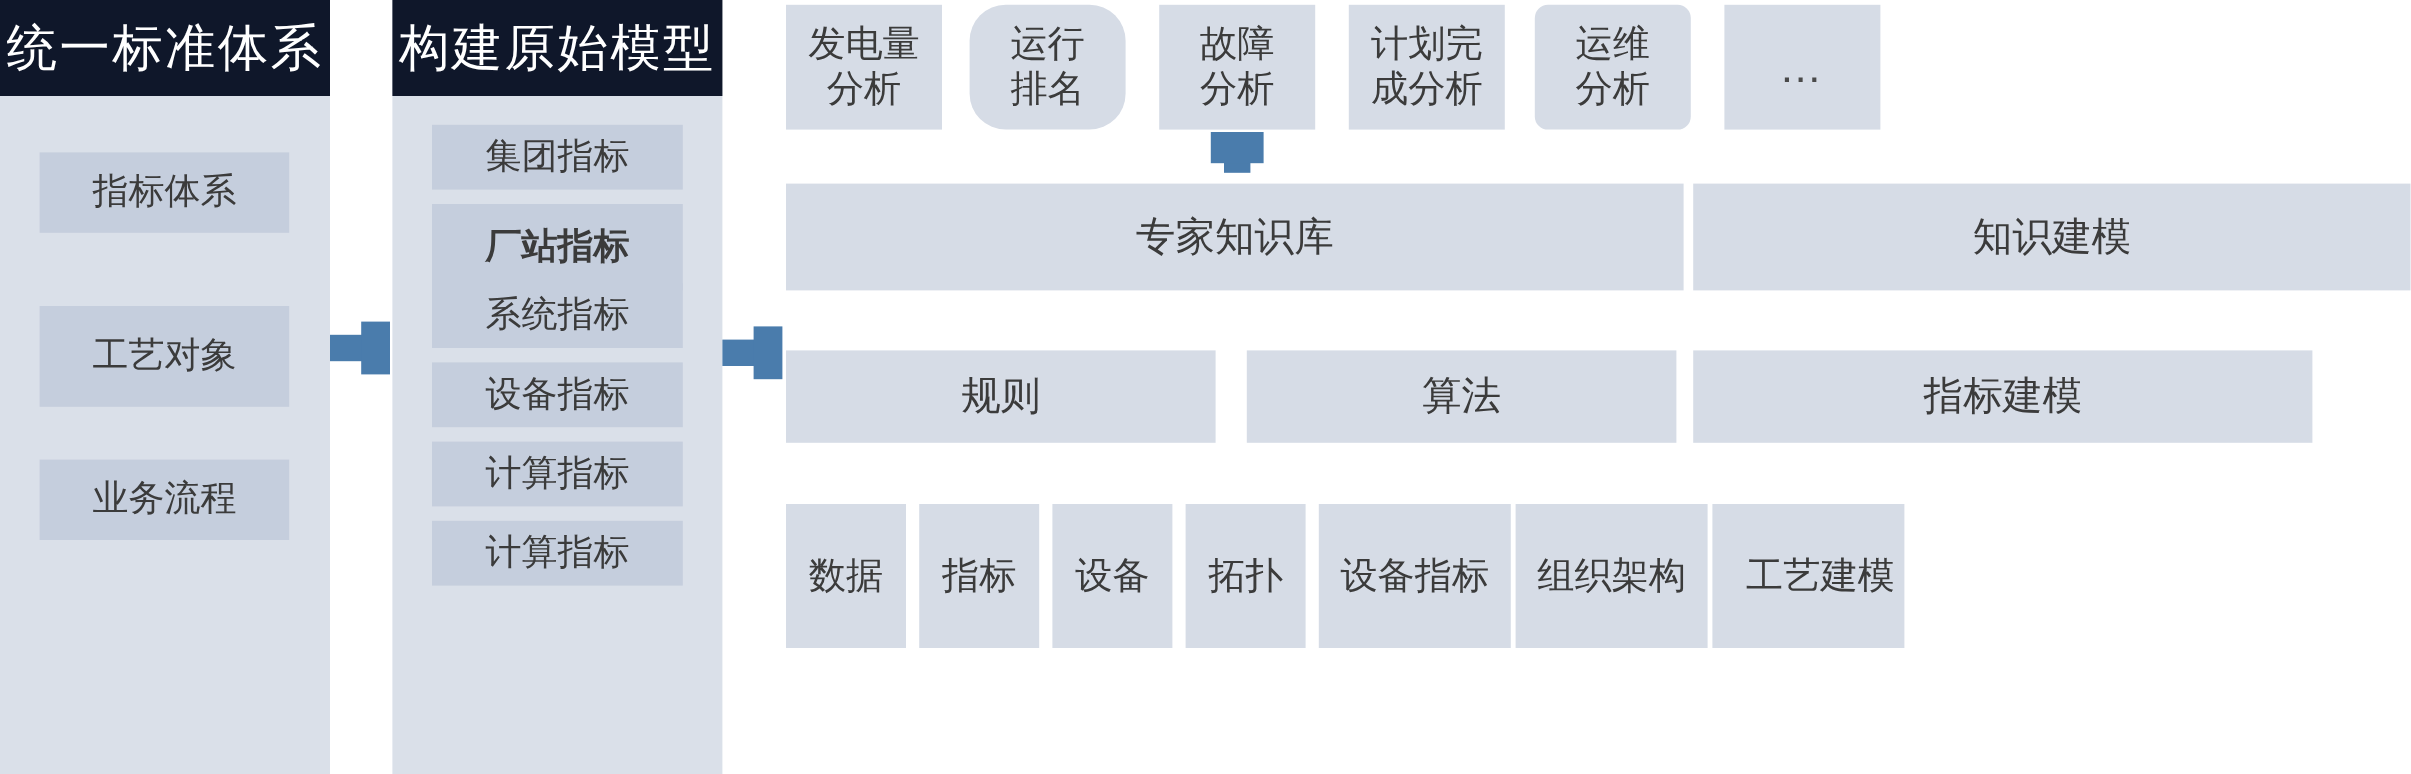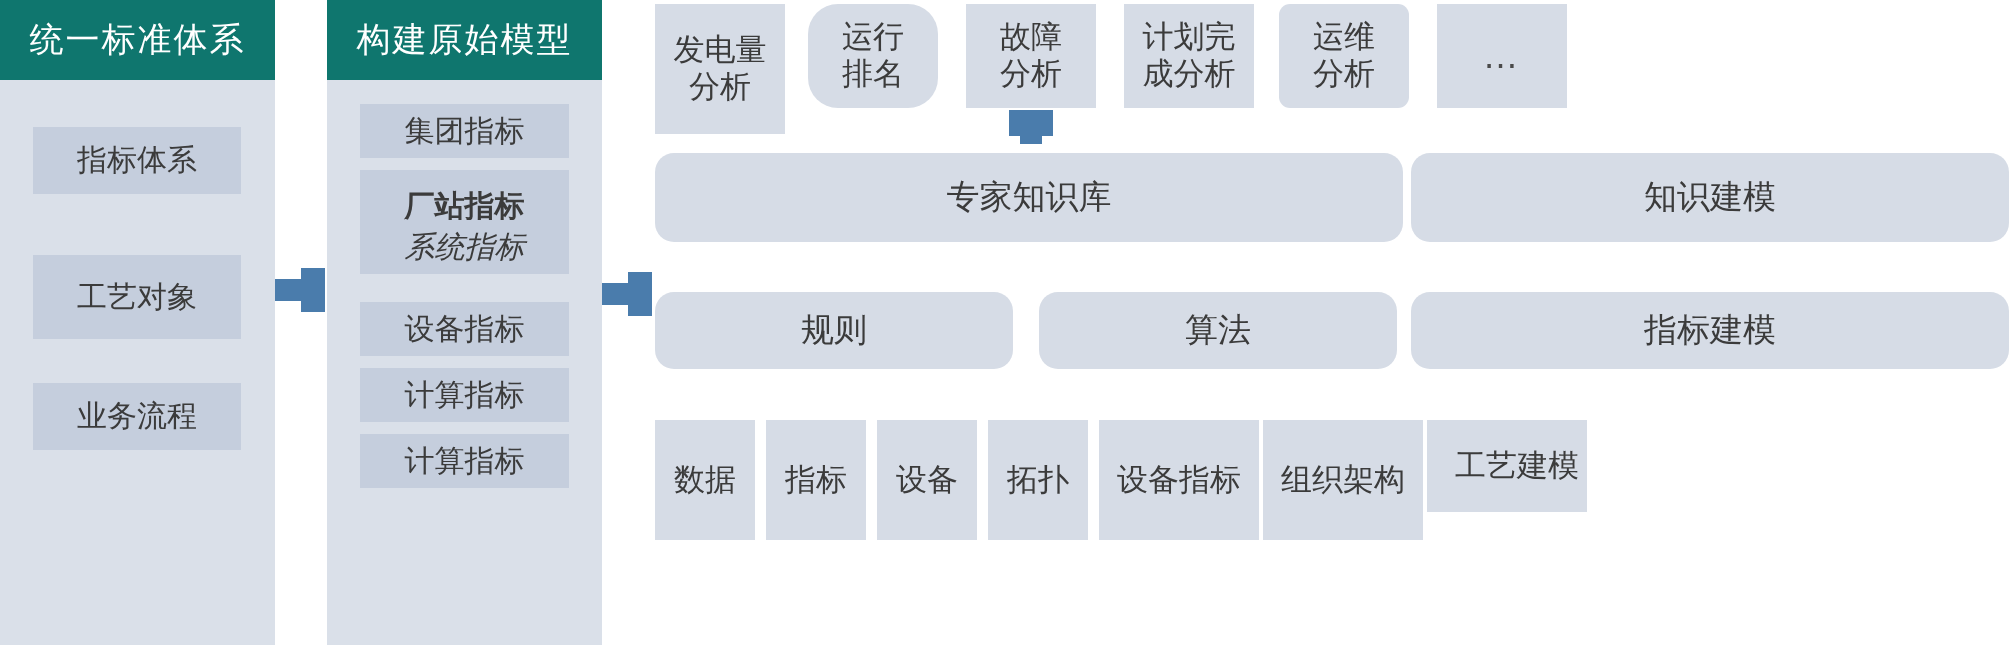--- a/index.html
+++ b/index.html
@@ -24,26 +24,26 @@
     position: absolute;
     background: #dae0e9;
     box-sizing: border-box;
   }
   .panel-header {
     position: absolute;
     left: 0;
     top: 0;
     width: 100%;
     height: 80px;
-    background: #0f766e;
+    background: #0f172a;
     color: #ffffff;
     display: flex;
     align-items: center;
     justify-content: center;
-    font-size: 34px;
+    font-size: 42px;
     letter-spacing: 2px;
     box-sizing: border-box;
     text-align: center;
   }
   .panel-body {
     position: absolute;
     left: 0;
     top: 80px;
     right: 0;
     bottom: 0;
@@ -68,21 +68,21 @@
     display: flex;
     align-items: center;
     justify-content: center;
     text-align: center;
     font-size: 31px;
     color: #3b3b3b;
     line-height: 1.18;
     box-sizing: border-box;
     white-space: pre-line;
   }
-  .tile.big { font-size: 33px; border-radius: 19px; }
+  .tile.big { font-size: 33px; }
   .tile.dots { font-size: 36px; letter-spacing: 3px; color: #4a4a4a; }
 
   
   .arrow-right {
     position: absolute;
     width: 50px;
     height: 44px;
   }
   .arrow-right .shaft {
     position: absolute;
@@ -140,33 +140,33 @@
   <div class="arrow-right" style="left:275px; top:268px;">
     <div class="shaft"></div>
     <div class="head"></div>
   </div>
 
   <div class="panel" style="left:327px; top:0px; width:275px; height:645px;">
     <div class="panel-header">构建原始模型</div>
     <div class="panel-body">
       <div class="chip" style="left:33px; top:24px; width:209px; height:54px;">集团指标</div>
       <div class="chip" style="left:33px; top:90px; width:209px; height:72px;font-weight:bold;">厂站指标</div>
-      <div class="chip" style="left:33px; top:140px; width:209px; height:54px;font-style:italic;">系统指标</div>
+      <div class="chip" style="left:33px; top:156px; width:209px; height:54px;">系统指标</div>
       <div class="chip" style="left:33px; top:222px; width:209px; height:54px;">设备指标</div>
       <div class="chip" style="left:33px; top:288px; width:209px; height:54px;">计算指标</div>
       <div class="chip" style="left:33px; top:354px; width:209px; height:54px;">计算指标</div>
     </div>
   </div>
 
   <div class="arrow-right" style="left:602px; top:272px;">
     <div class="shaft"></div>
     <div class="head"></div>
   </div>
 
-  <div class="tile" style="left:655px; top:4px; width:130px; height:130px;">发电量
+  <div class="tile" style="left:655px; top:4px; width:130px; height:104px;">发电量
 分析</div>
   <div class="tile" style="left:808px; top:4px; width:130px; height:104px;border-radius:30px;">运行
 排名</div>
   <div class="tile" style="left:966px; top:4px; width:130px; height:104px;">故障
 分析</div>
   <div class="tile" style="left:1124px; top:4px; width:130px; height:104px;">计划完
 成分析</div>
   <div class="tile" style="left:1279px; top:4px; width:130px; height:104px;border-radius:11px;">运维
 分析</div>
   <div class="tile dots" style="left:1437px; top:4px; width:130px; height:104px;">…</div>
@@ -174,23 +174,23 @@
   <div class="arrow-down" style="left:1009px; top:110px;">
     <div class="shaft"></div>
     <div class="head"></div>
   </div>
 
   <div class="tile big" style="left:655px; top:153px; width:748px; height:89px;">专家知识库</div>
   <div class="tile big" style="left:1411px; top:153px; width:598px; height:89px;">知识建模</div>
 
   <div class="tile big" style="left:655px; top:292px; width:358px; height:77px;">规则</div>
   <div class="tile big" style="left:1039px; top:292px; width:358px; height:77px;">算法</div>
-  <div class="tile big" style="left:1411px; top:292px; width:598px; height:77px;">指标建模</div>
+  <div class="tile big" style="left:1411px; top:292px; width:516px; height:77px;">指标建模</div>
 
   <div class="tile" style="left:655px; top:420px; width:100px; height:120px;">数据</div>
   <div class="tile" style="left:766px; top:420px; width:100px; height:120px;">指标</div>
   <div class="tile" style="left:877px; top:420px; width:100px; height:120px;">设备</div>
   <div class="tile" style="left:988px; top:420px; width:100px; height:120px;">拓扑</div>
   <div class="tile" style="left:1099px; top:420px; width:160px; height:120px;">设备指标</div>
   <div class="tile" style="left:1263px; top:420px; width:160px; height:120px;">组织架构</div>
-  <div class="tile" style="left:1427px; top:420px; width:160px; height:92px;padding-left:20px;">工艺建模</div>
+  <div class="tile" style="left:1427px; top:420px; width:160px; height:120px;padding-left:20px;">工艺建模</div>
 
 </div>
 
 </body></html>

